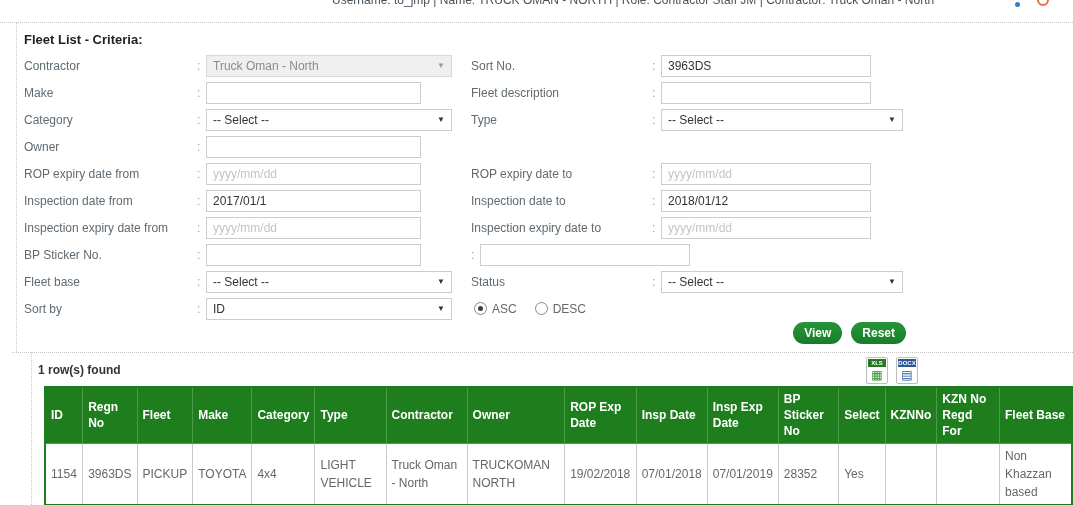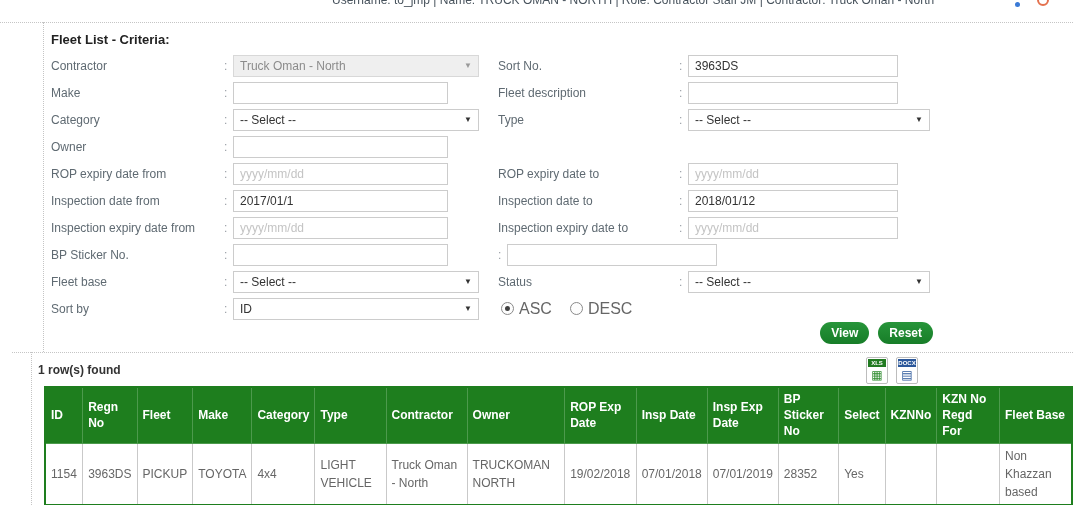--- a/index.html
+++ b/index.html
@@ -9,21 +9,21 @@
   .page { position:relative; width:1073px; height:505px; }
 
   
   .topbar { position:absolute; top:0; left:0; right:0; height:22px; overflow:hidden; }
   .user-info { position:absolute; top:-7px; left:332px; font-size:12px; color:#47525c; white-space:nowrap; }
   .dot-icon { position:absolute; top:2px; right:53px; width:5px; height:5px; border-radius:50%; background:#3a7ad6; }
   .ring-icon { position:absolute; top:-6px; right:24px; width:12px; height:12px; border-radius:50%; border:2px solid #e4714e; background:#fff; }
   .top-dotted { position:absolute; top:22px; left:0; right:0; border-top:1px dotted #c5c5c5; }
 
   
-  .criteria-panel { position:absolute; top:22px; left:43px; right:0; height:330px;
+  .criteria-panel { position:absolute; top:22px; left:16px; right:0; height:330px;
                     border-left:1px dotted #c5c5c5; padding:10px 0 0 7px; }
   .panel-title { font-size:13px; font-weight:bold; color:#222; height:16px; }
   #form-rows { margin-top:4px; }
   .form-row { display:flex; height:27px; align-items:center; }
   .fr { display:flex; align-items:center; height:100%; }
   .fr-l { width:447px; }
   .fr-r { flex:1; }
   .fr-l .f-label { width:173px; }
   .fr-r .f-label { width:181px; }
   .f-label { font-size:12px; color:#5f6a72; }
@@ -37,21 +37,21 @@
   .sel-l { width:246px; } .sel-r { width:242px; }
   .sel-arrow { font-size:8px; color:#333; margin-left:4px; }
   .select.disabled { background:#efefef; color:#8b8b8b; border-color:#d8d8d8; }
   .select.disabled .sel-arrow { color:#9a9a9a; }
   .radio-group { display:flex; gap:18px; margin-left:3px; }
   .radio-opt { display:flex; align-items:center; gap:5px; cursor:pointer; }
   .radio-circle { width:13px; height:13px; border:1px solid #8a8a8a; border-radius:50%;
                   background:#fdfdfd; position:relative; }
   .radio-circle.checked::after { content:""; position:absolute; left:3px; top:3px; width:5px; height:5px;
                                  border-radius:50%; background:#3f3f3f; }
-  .radio-label { font-size:16px; color:#666; }
+  .radio-label { font-size:12px; color:#666; }
 
   .btn-row { display:flex; justify-content:flex-end; width:882px; gap:9px; }
   .green-btn { background:linear-gradient(#27953a,#177d28); border:none; color:#fff; font-weight:bold;
                font-size:12px; padding:4px 11px; border-radius:12px; cursor:pointer; font-family:inherit; }
 
   
   .sep-dotted { position:absolute; top:352px; left:12px; right:0; border-top:1px dotted #c5c5c5; }
   .results { position:absolute; top:352px; left:12px; right:0; bottom:0; border-left:1px dotted #c5c5c5;margin-left:19px; }
   .results-head { display:flex; justify-content:space-between; align-items:flex-end;
                   padding:2px 155px 2px 6px; height:34px; }

